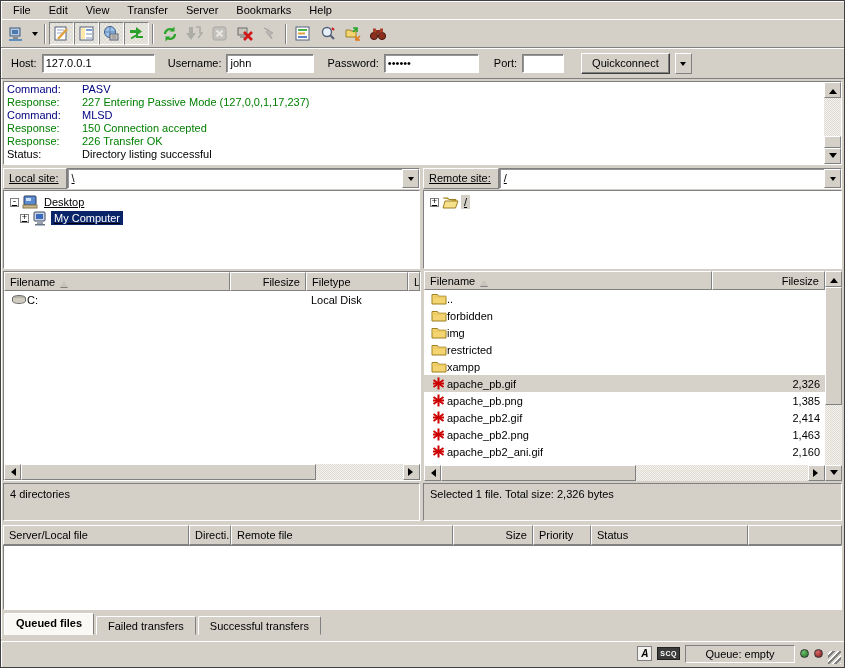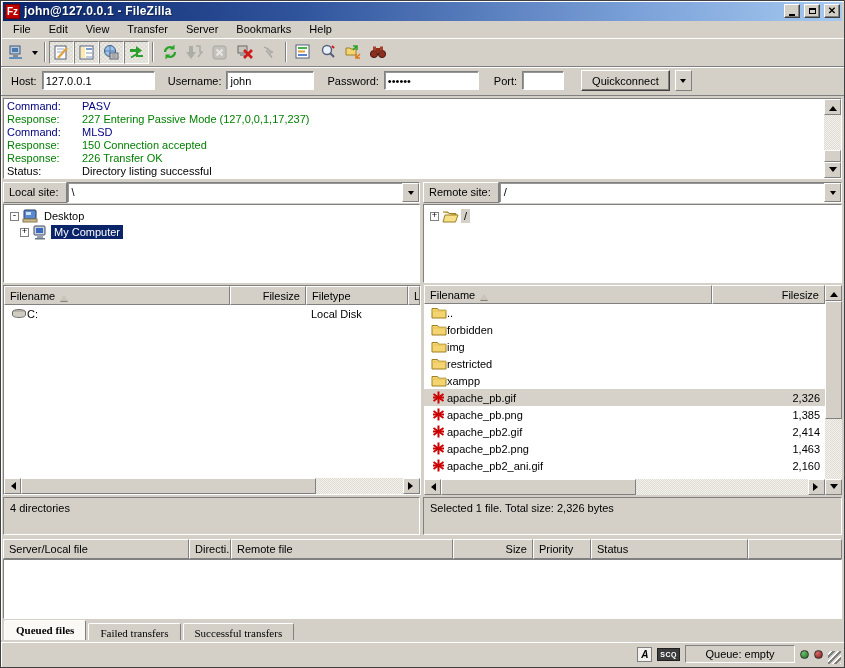--- a/index.html
+++ b/index.html
@@ -50,21 +50,21 @@
   .vscroll { width:17px; flex:none; display:flex; flex-direction:column;
              background:repeating-conic-gradient(#f4f2ee 0 25%, #dedbd3 0 50%) 0 0/2px 2px; }
   .scroll-btn { width:17px; height:16px; flex:none; background:#d4d0c8; display:flex; align-items:center; justify-content:center; }
   .scroll-thumb { background:#d4d0c8; flex:none; }
   .t-up { width:0;height:0;border:4px solid transparent;border-bottom:5px solid #000;margin-bottom:2px; }
   .t-dn { width:0;height:0;border:4px solid transparent;border-top:5px solid #000;margin-top:2px; }
   .t-lf { width:0;height:0;border:4px solid transparent;border-right:5px solid #000;margin-right:2px; }
   .t-rt { width:0;height:0;border:4px solid transparent;border-left:5px solid #000;margin-left:2px; }
   
   .panes { display:flex; gap:3px; margin:3px 2px 0 2px; }
-  .pane { width:418px; display:flex; flex-direction:column; }
+  .pane { width:418px; display:flex; flex-direction:column;text-decoration:underline; }
   .pane.right { width:420px; }
   .site-row { display:flex; height:21px; margin-bottom:1px; }
   .site-label { background:#d4d0c8; padding:3px 7px 0 5px; white-space:nowrap; }
   .combo { flex:1; display:flex; background:#fff; }
   .combo-text { flex:1; padding:3px 4px 0; }
   .combo-btn { width:17px; background:#d4d0c8; display:flex; align-items:center; justify-content:center; }
   .tree { background:#fff; height:79px; padding:3px 2px; overflow:hidden; }
   .tree-row { display:flex; align-items:center; height:16px; }
   .expander { width:9px; height:9px; flex:none; border:1px solid #808080; background:#fff;
               font-size:9px; line-height:7px; text-align:center; font-family:"Liberation Mono",monospace; }
@@ -95,21 +95,21 @@
              background:repeating-conic-gradient(#f4f2ee 0 25%, #dedbd3 0 50%) 0 0/2px 2px; }
   
   .statrow { display:flex; gap:3px; margin:2px 2px 0 2px; }
   .statcell { height:38px; padding:4px 6px 0; background:#d4d0c8; white-space:nowrap; overflow:hidden; }
   .statcell.l { width:418px; } .statcell.r { width:420px; }
   
   .queue { margin:4px 2px 0 2px; height:85px; display:flex; flex-direction:column; }
   .q-header { display:flex; height:20px; flex:none; background:#d4d0c8; }
   .q-body { flex:1; background:#fff; }
   
-  .tabs { height:25px; display:flex; align-items:flex-end; padding-left:3px;font-family:Liberation Serif, serif; }
+  .tabs { height:25px; display:flex; align-items:flex-end; padding-left:3px; }
   .tab { height:19px; padding:3px 11px 0; background:#d4d0c8; margin-right:2px;
          border:1px solid; border-color:#fff #808080 #d4d0c8 #fff; border-radius:2px 2px 0 0; white-space:nowrap; }
   .tab.active { height:22px; background:#faf9f6; font-weight:bold; border-bottom-color:#faf9f6; }
   
   .statusbar { height:26px; margin-top:auto; display:flex; align-items:center; justify-content:flex-end;
                gap:5px; padding:0 3px 2px 4px; border-top:1px solid #fff; box-shadow:0 -2px 0 #d4d0c8; }
   .sb-ascii { width:15px; height:15px; background:#f4f2ee; border:1px solid #808080; font-weight:bold;
               font-size:10px; text-align:center; line-height:13px; font-style:italic; }
   .sb-badge { background:#3c3c3c; color:#fff; font-size:7px; font-weight:bold; padding:2px 2px;
               letter-spacing:.5px; line-height:1; border:1px solid #202020; }
@@ -119,33 +119,20 @@
   .led.red   { background:radial-gradient(circle at 35% 30%, #d86a6a, #7a1515); }
   .grip { width:13px; height:13px; align-self:flex-end; margin-bottom:1px;
           background:repeating-linear-gradient(135deg, transparent 0 2px, #fff 2px 3px, #808080 3px 5px); }
   svg { display:block; }
 </style>
 </head>
 <body>
 
 <div class="window">
 
-  <div class="titlebar">
-    <div class="fz-logo">Fz</div>
-    <div class="title-text">john@127.0.0.1 - FileZilla</div>
-    <div class="win-btn">
-        <div class="glyph-min"></div>
-      </div>
-    <div class="win-btn">
-        <div class="glyph-max"></div>
-      </div>
-    <div class="win-btn">
-        <div class="glyph-close">✕</div>
-      </div>
-  </div>
 
   <div class="menubar">
     <div class="menu-item">File</div>
     <div class="menu-item">Edit</div>
     <div class="menu-item">View</div>
     <div class="menu-item">Transfer</div>
     <div class="menu-item">Server</div>
     <div class="menu-item">Bookmarks</div>
     <div class="menu-item">Help</div>
   </div>

